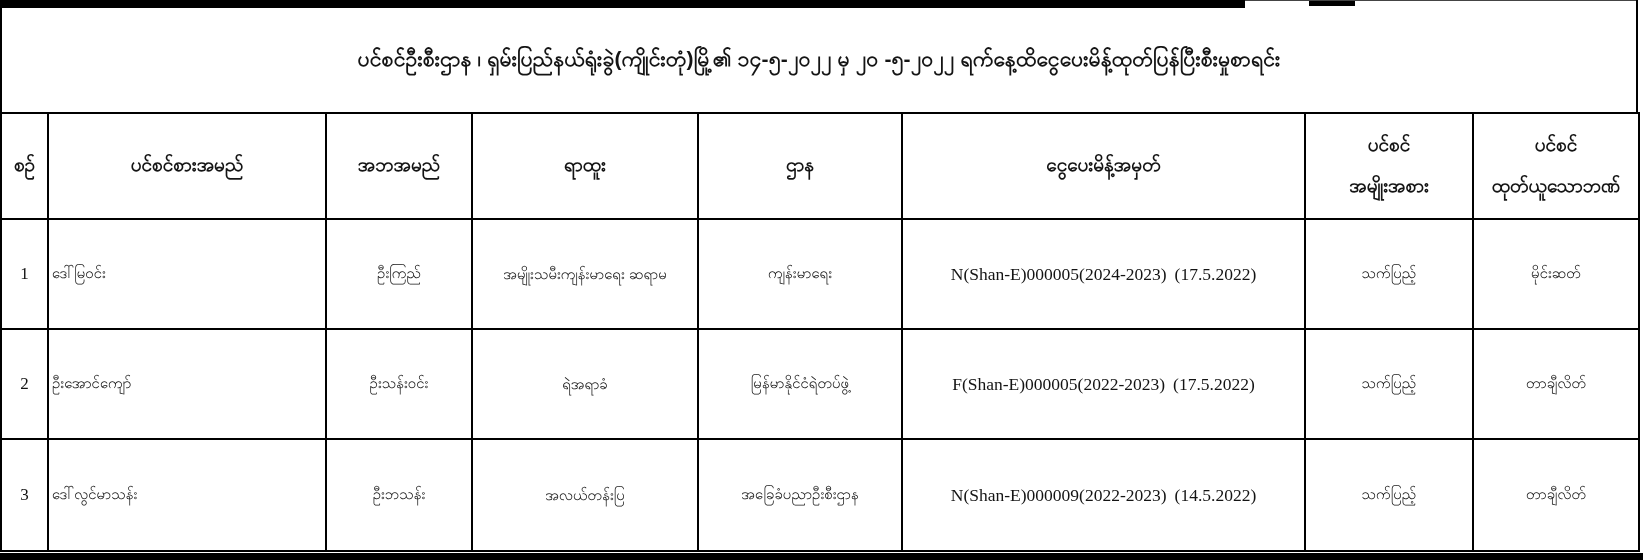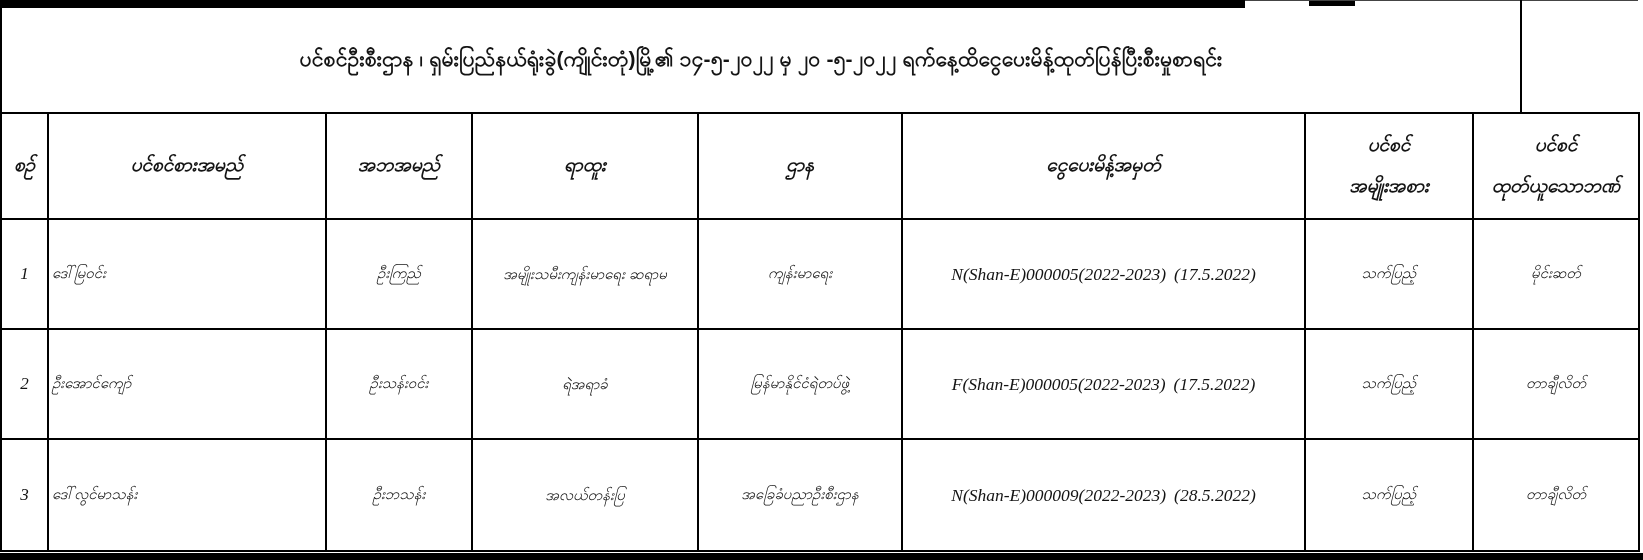--- a/index.html
+++ b/index.html
@@ -13,21 +13,21 @@
     overflow: hidden;
   }
   
   .top-bar-main   { position: absolute; top: 0; left: 0; width: 1245px; height: 8px; background: #000; }
   .top-bar-seg    { position: absolute; top: 1px; left: 1309px; width: 46px; height: 5px; background: #000; }
   .top-hairline   { position: absolute; top: 0; left: 0; width: 1638px; height: 1px; background: #444; }
   .bottom-bar     { position: absolute; left: 0; bottom: 0; width: 1643px; height: 7px; background: #000; }
 
   .title-box {
     position: absolute; top: 0; left: 0;
-    width: 1522px; height: 112px;
+    width: 1638px; height: 112px;
     box-sizing: border-box;
     border-left: 2px solid #000;
     border-right: 2px solid #000;
     display: flex; align-items: center; justify-content: center;
   }
   .doc-title {
     font-weight: bold;
     font-size: 21px;
     letter-spacing: 0.2px;
     padding-top: 8px;
@@ -40,21 +40,20 @@
     border-collapse: collapse;
     table-layout: fixed;
   }
   .pension-table th, .pension-table td {
     border: 2px solid #000;
     vertical-align: middle;
     text-align: center;
     padding: 4px 2px;
     overflow: hidden;
     box-sizing: border-box;
-    font-style: italic;
   }
   .pension-table thead tr { height: 106px; }
   .pension-table tbody tr { height: 110px; }
   .pension-table tbody tr.last { height: 112px; }
 
   th { font-weight: bold; font-size: 19px; }
   td { font-size: 15px; }
 
   .two-line span { display: block; line-height: 2.15; }
 
@@ -117,21 +116,21 @@
       </tr>
     </thead>
     <tbody>
       <tr>
         <td class="cell-no">1</td>
         <td class="cell-name">ဒေါ်မြဝင်း</td>
         <td>ဦးကြည်</td>
         <td class="cell-position">အမျိုးသမီးကျန်းမာရေး ဆရာမ</td>
         <td>ကျန်းမာရေး</td>
         <td class="cell-order">
-          <span>N(Shan-E)000005(2022-2023)</span><span class="order-date">(17.5.2022)</span>
+          <span>N(Shan-E)000005(2024-2023)</span><span class="order-date">(17.5.2022)</span>
         </td>
         <td>သက်ပြည့်</td>
         <td>မိုင်းဆတ်</td>
       </tr>
       <tr>
         <td class="cell-no">2</td>
         <td class="cell-name">ဦးအောင်ကျော်</td>
         <td>ဦးသန်းဝင်း</td>
         <td class="cell-position">ရဲအရာခံ</td>
         <td>မြန်မာနိုင်ငံရဲတပ်ဖွဲ့</td>
@@ -141,21 +140,21 @@
         <td>သက်ပြည့်</td>
         <td>တာချီလိတ်</td>
       </tr>
       <tr class="last">
         <td class="cell-no">3</td>
         <td class="cell-name">ဒေါ်လွင်မာသန်း</td>
         <td>ဦးဘသန်း</td>
         <td class="cell-position">အလယ်တန်းပြ</td>
         <td>အခြေခံပညာဦးစီးဌာန</td>
         <td class="cell-order">
-          <span>N(Shan-E)000009(2022-2023)</span><span class="order-date">(28.5.2022)</span>
+          <span>N(Shan-E)000009(2022-2023)</span><span class="order-date">(14.5.2022)</span>
         </td>
         <td>သက်ပြည့်</td>
         <td>တာချီလိတ်</td>
       </tr>
     </tbody>
   </table>
 
   <div class="bottom-bar"></div>
 </div>
 

